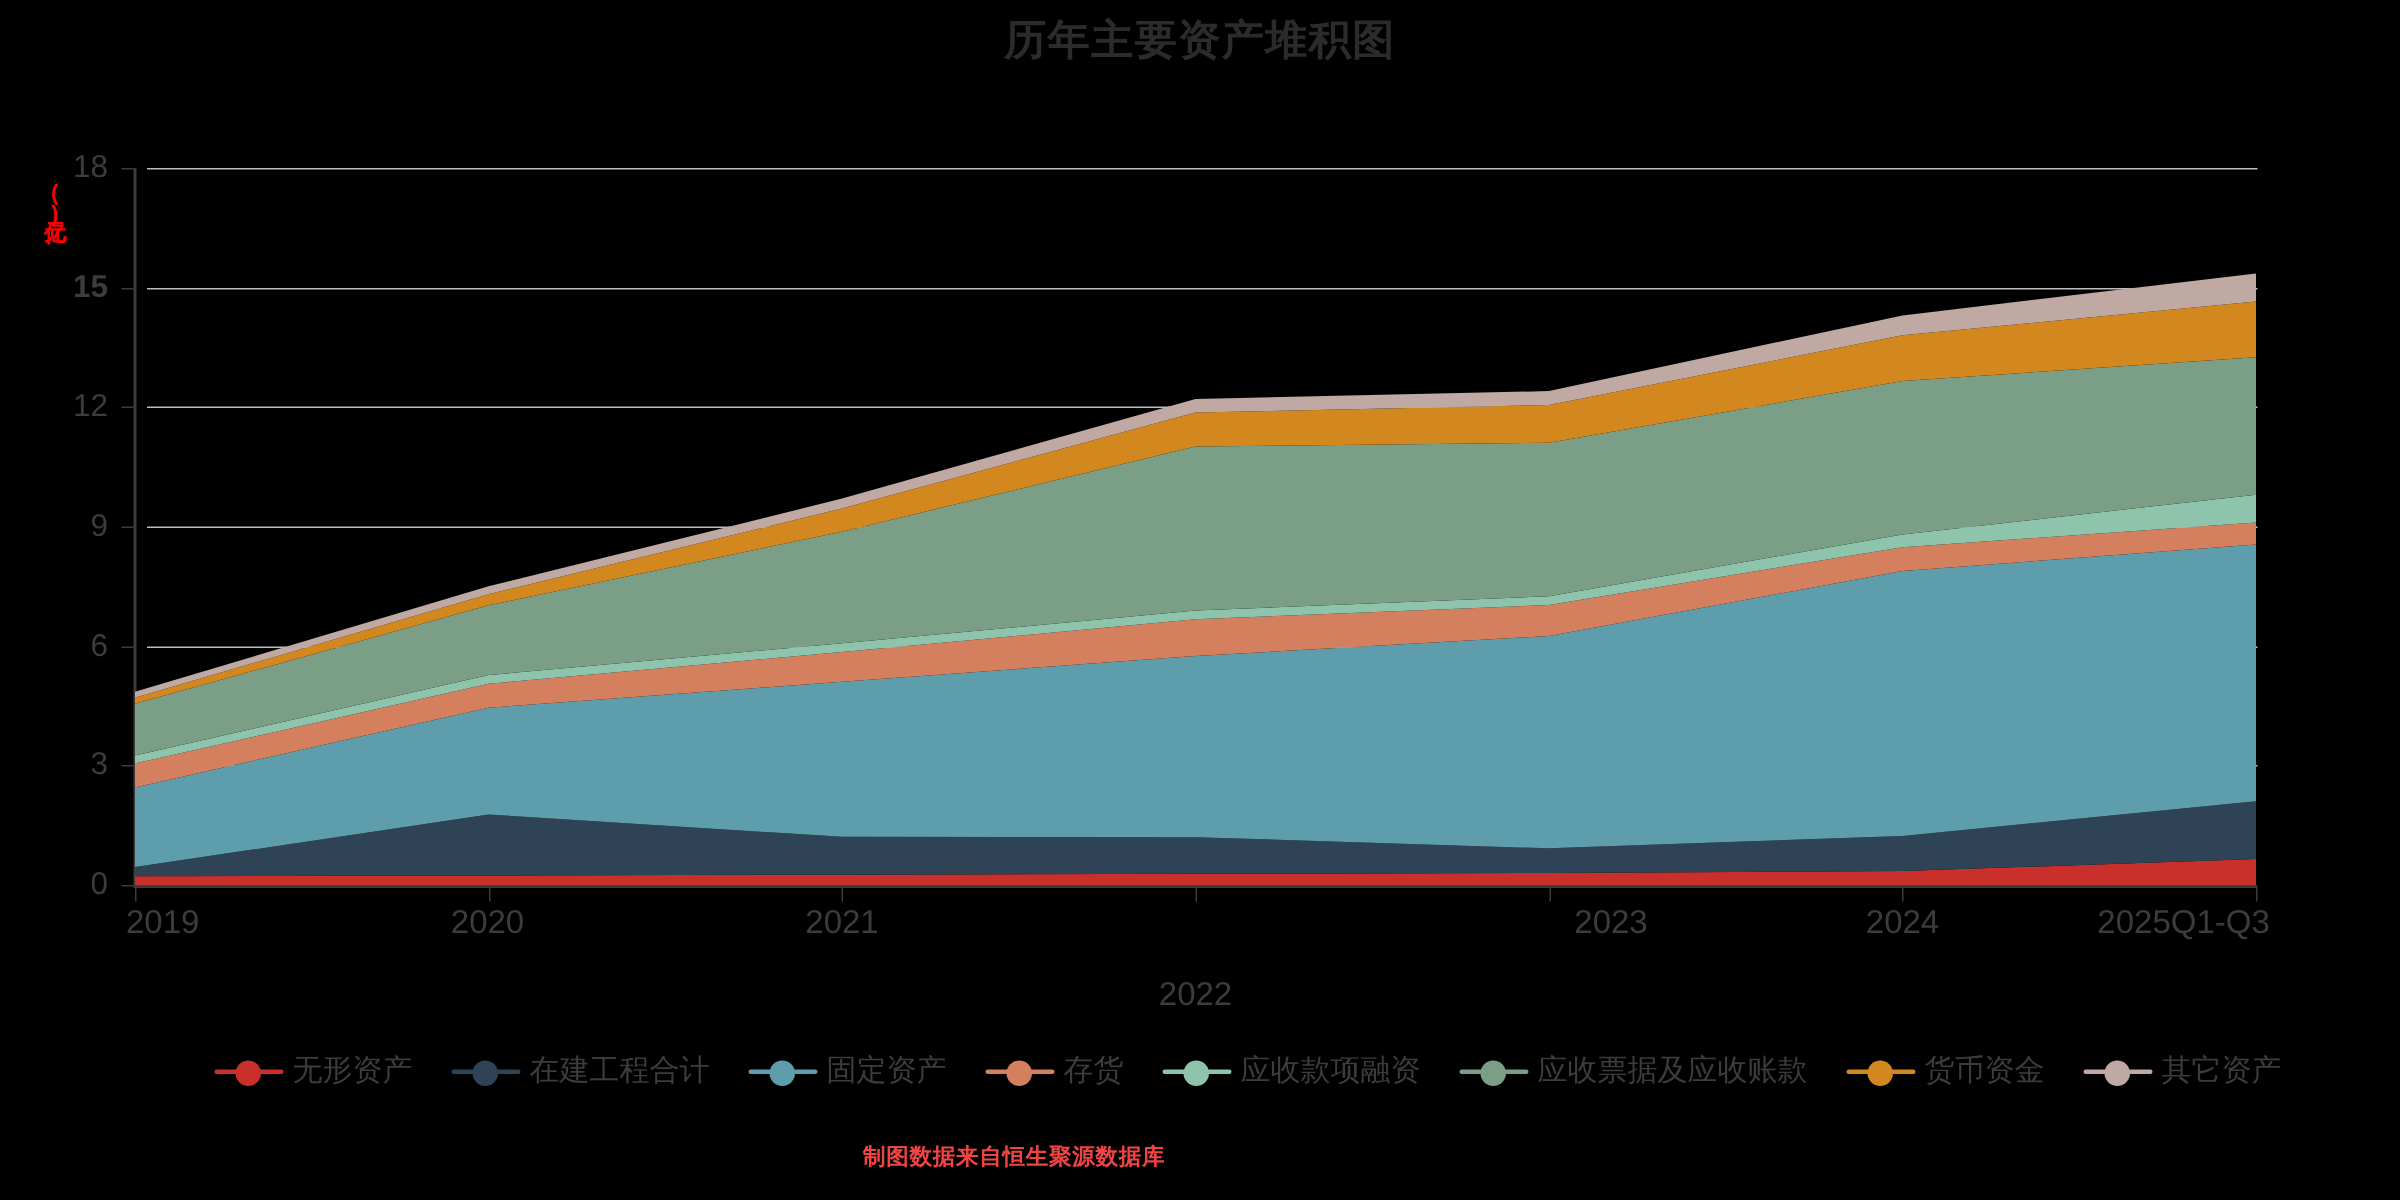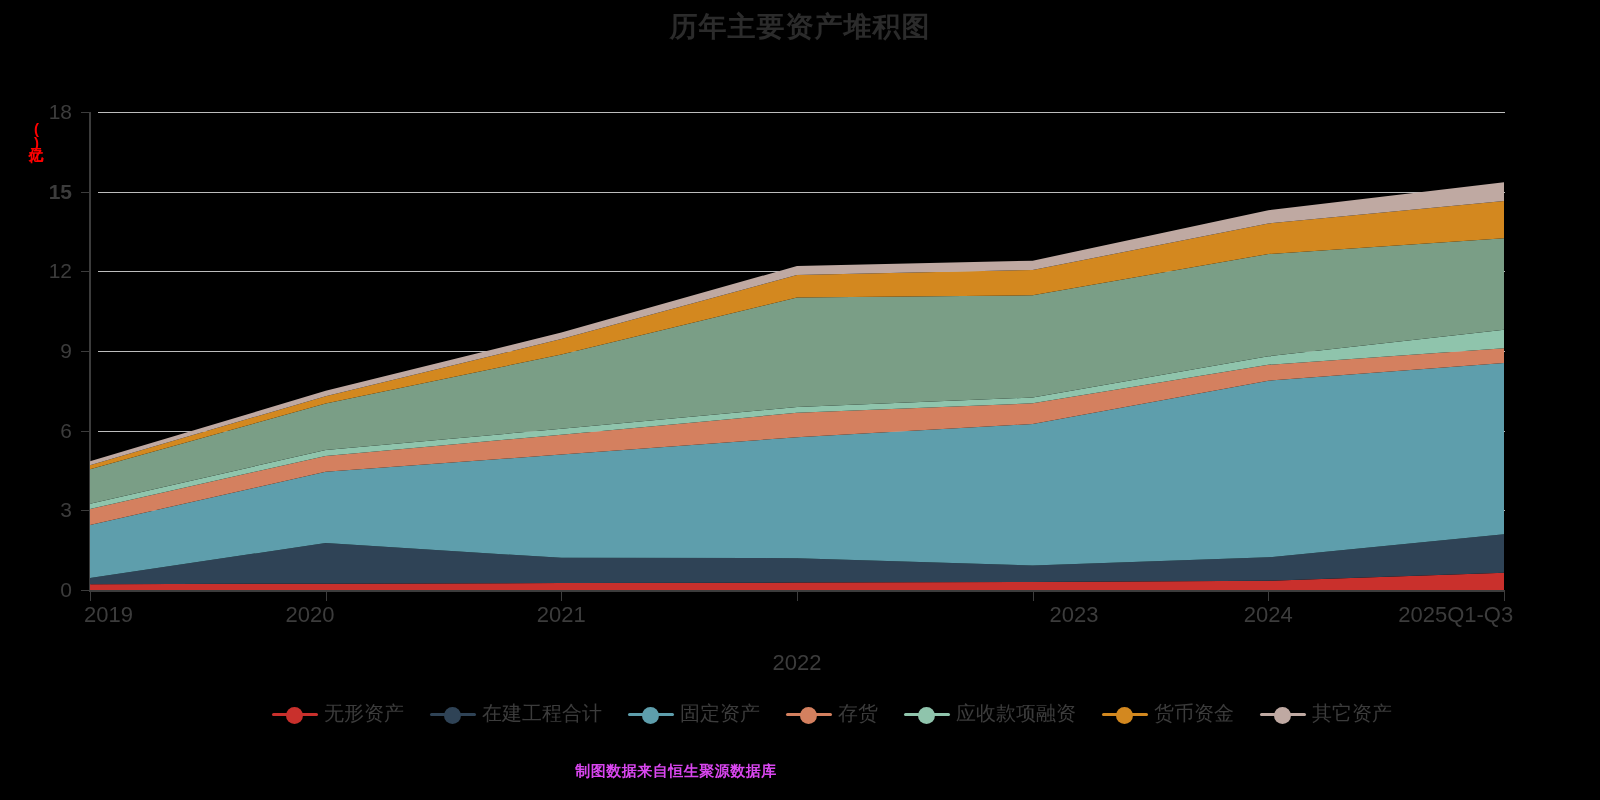--- a/index.html
+++ b/index.html
@@ -45,21 +45,21 @@
   .legend-marker .lline{
     position:absolute;top:8px;left:0;width:46px;height:3px;border-radius:2px;
   }
   .legend-marker .ldot{
     position:absolute;top:2px;left:14px;width:17px;height:17px;border-radius:50%;
   }
   .legend-label{color:#3c3c3c;font-size:20px;margin-left:6px;white-space:nowrap;}
 
   #footer{
     position:absolute;left:0;top:762px;width:1352px;text-align:center;
-    color:#d946ef;font-size:15px;font-weight:bold;letter-spacing:0.5px;
+    color:#ef4444;font-size:15px;font-weight:bold;letter-spacing:0.5px;
   }
 </style>
 </head>
 <body>
 
 <div id="root">
 
   <div id="chart-title">历年主要资产堆积图</div>
 
   <div id="ylabel">(亿元)</div>
@@ -102,21 +102,21 @@
         <path d="M0.00,357.17 L235.67,291.58 L471.33,242.45 L707.00,185.62 L942.67,183.23 L1178.33,142.07 L1414.00,126.14 L1414.00,217.76 L1178.33,244.31 L942.67,285.47 L707.00,295.03 L471.33,316.81 L235.67,338.05 L0.00,391.69 Z" fill="#7a9e86" stroke="none"></path>
         <path d="M0.00,353.19 L235.67,284.14 L471.33,227.05 L707.00,163.05 L942.67,158.01 L1178.33,111.53 L1414.00,88.96 L1414.00,126.14 L1178.33,142.07 L942.67,183.23 L707.00,185.62 L471.33,242.45 L235.67,291.58 L0.00,357.17 Z" fill="#d3881f" stroke="none"></path>
         <path d="M0.00,349.21 L235.67,278.83 L471.33,220.41 L707.00,154.02 L942.67,148.71 L1178.33,98.26 L1414.00,70.37 L1414.00,88.96 L1178.33,111.53 L942.67,158.01 L707.00,163.05 L471.33,227.05 L235.67,284.14 L0.00,353.19 Z" fill="#bfa9a2" stroke="none"></path>
       </svg>
   </div>
 
   <div id="xtick-layer">
       <div class="xtick-mark" style="left: 90px;"></div>
       <div class="xtick" style="left: 90px; transform: translateX(-6px);">2019</div>
       <div class="xtick-mark" style="left: 325.667px;"></div>
-      <div class="xtick" style="left: 310px;">2020</div>
+      <div class="xtick" style="left: 325px;">2020</div>
       <div class="xtick-mark" style="left: 561.333px;"></div>
       <div class="xtick" style="left: 561.333px;">2021</div>
       <div class="xtick-mark" style="left: 797px;"></div>
       <div class="xtick" style="left: 797px; margin-top: 48px;">2022</div>
       <div class="xtick-mark" style="left: 1032.67px;"></div>
       <div class="xtick" style="left: 1074px;">2023</div>
       <div class="xtick-mark" style="left: 1268.33px;"></div>
       <div class="xtick" style="left: 1268.33px;">2024</div>
       <div class="xtick-mark" style="left: 1504px;"></div>
       <div class="xtick" style="left: 1504px; transform: translateX(-92%);">2025Q1-Q3</div>
@@ -153,20 +153,27 @@
       </div>
       <div class="legend-item">
         <span class="legend-marker">
           <span class="lline" style="background: rgb(143, 196, 172);"></span>
           <span class="ldot" style="background: rgb(143, 196, 172);"></span>
         </span>
         <span class="legend-label">应收款项融资</span>
       </div>
       <div class="legend-item">
         <span class="legend-marker">
+          <span class="lline" style="background: rgb(122, 158, 134);"></span>
+          <span class="ldot" style="background: rgb(122, 158, 134);"></span>
+        </span>
+        <span class="legend-label">应收票据及应收账款</span>
+      </div>
+      <div class="legend-item">
+        <span class="legend-marker">
           <span class="lline" style="background: rgb(211, 136, 31);"></span>
           <span class="ldot" style="background: rgb(211, 136, 31);"></span>
         </span>
         <span class="legend-label">货币资金</span>
       </div>
       <div class="legend-item">
         <span class="legend-marker">
           <span class="lline" style="background: rgb(191, 169, 162);"></span>
           <span class="ldot" style="background: rgb(191, 169, 162);"></span>
         </span>

